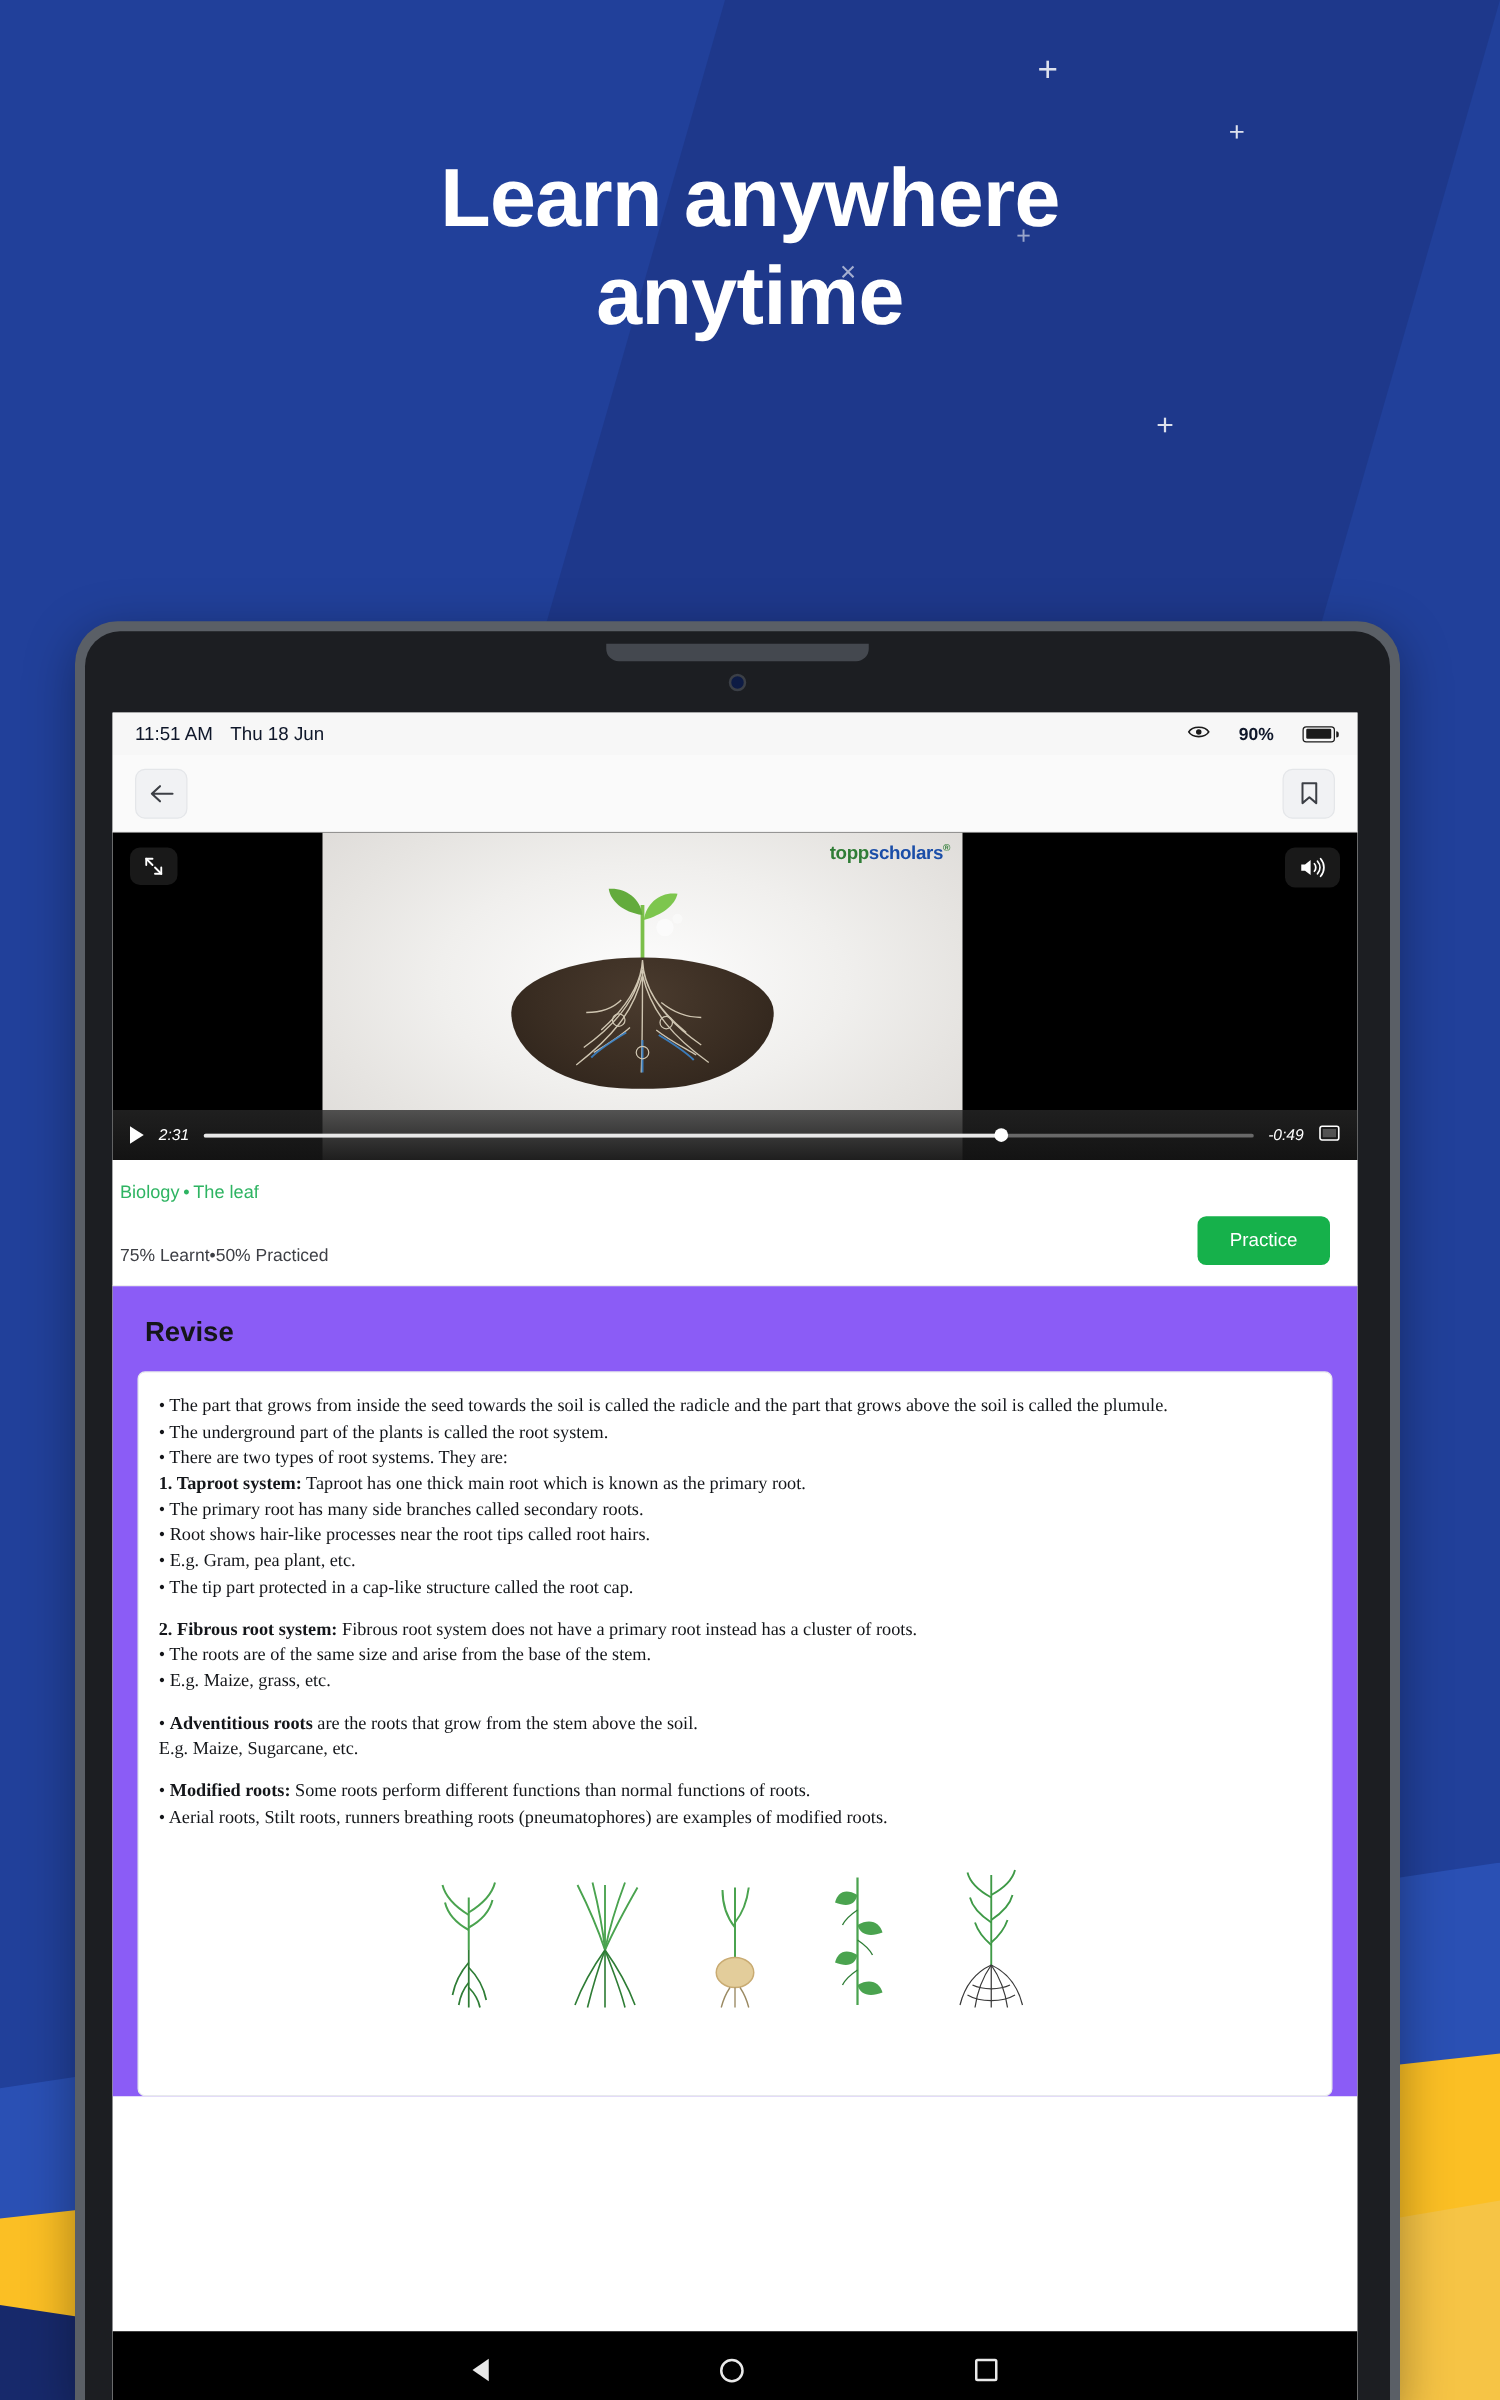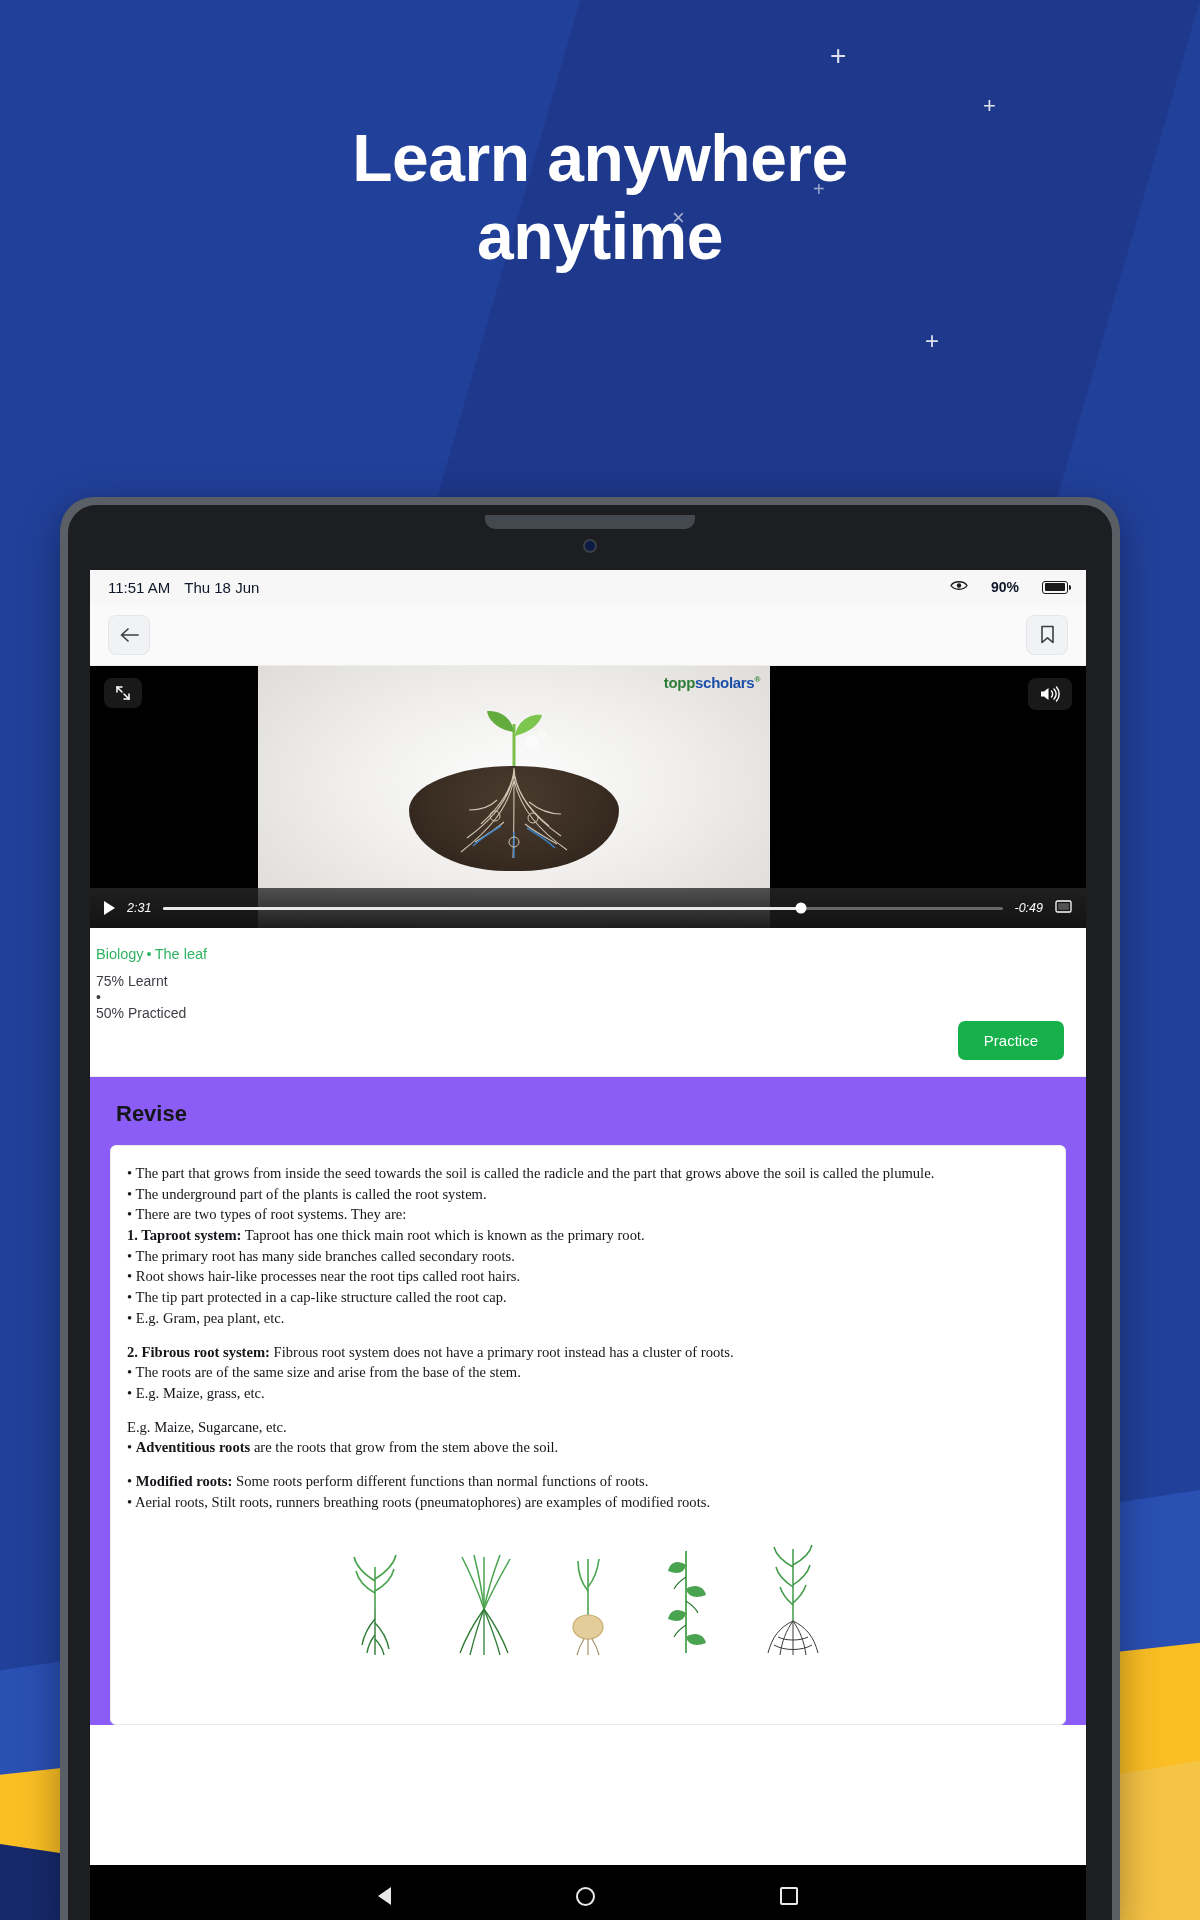--- a/index.html
+++ b/index.html
@@ -198,21 +198,21 @@
 
   
   .lesson {
     padding: 18px 22px 16px 6px;
     background: #fff;
     border-bottom: 1px solid #ededed;
   }
   .crumb { font-size: 14.5px; color: #2eb462; margin-bottom: 11px; }
   .crumb .dot { color: #2eb462; margin: 0 3px; }
   .lesson-title { font-size: 16.5px; font-weight: bold; color: #15161a; margin-bottom: 13px; }
-  .lesson-row { display: flex; align-items: flex-start; flex-direction: column; }
+  .lesson-row { display: flex; align-items: flex-end; }
   .meta { font-size: 14px; color: #3d3f45; }
   .practice-btn {
     margin-left: auto;
     background: #16b14b;
     color: #fff;
     font-size: 15px;
     padding: 11px 26px;
     border-radius: 7px;
     border: none;
     font-weight: normal;
@@ -397,29 +397,29 @@
 
       <div class="revise-wrap">
         <div class="revise-h">Revise</div>
         <div class="notes" id="notes">
             <p>• The part that grows from inside the seed towards the soil is called the radicle and the part that grows above the soil is called the plumule.</p>
             <p>• The underground part of the plants is called the root system.</p>
             <p>• There are two types of root systems. They are:</p>
             <p><b>1. Taproot system:</b> Taproot has one thick main root which is known as the primary root.</p>
             <p>• The primary root has many side branches called secondary roots.</p>
             <p>• Root shows hair-like processes near the root tips called root hairs.</p>
+            <p>• E.g. Gram, pea plant, etc.</p>
             <p>• The tip part protected in a cap-like structure called the root cap.</p>
-            <p>• E.g. Gram, pea plant, etc.</p>
             <div class="gap"></div>
             <p><b>2. Fibrous root system:</b> Fibrous root system does not have a primary root instead has a cluster of roots.</p>
             <p>• The roots are of the same size and arise from the base of the stem.</p>
             <p>• E.g. Maize, grass, etc.</p>
             <div class="gap"></div>
+            <p>• <b>Adventitious roots</b> are the roots that grow from the stem above the soil.</p>
             <p>E.g. Maize, Sugarcane, etc.</p>
-            <p>• <b>Adventitious roots</b> are the roots that grow from the stem above the soil.</p>
             <div class="gap"></div>
             <p>• <b>Modified roots:</b> Some roots perform different functions than normal functions of roots.</p>
             <p>• Aerial roots, Stilt roots, runners breathing roots (pneumatophores) are examples of modified roots.</p>
             <div class="plants-row">
               <span><svg width="70" height="110" viewBox="0 0 70 110">
                   <g stroke="#4aa34f" fill="none" stroke-width="1.6">
                     <path d="M35 58 V16"></path>
                     <path d="M35 30 C22 22,16 14,14 6"></path>
                     <path d="M35 28 C48 20,54 12,56 4"></path>
                     <path d="M35 42 C24 36,18 28,16 20"></path>

